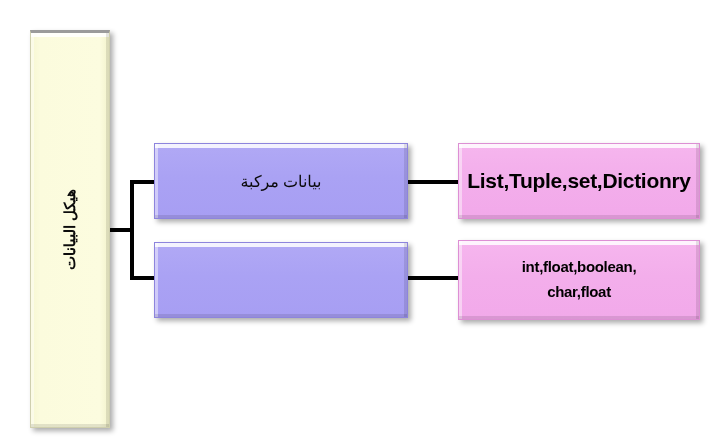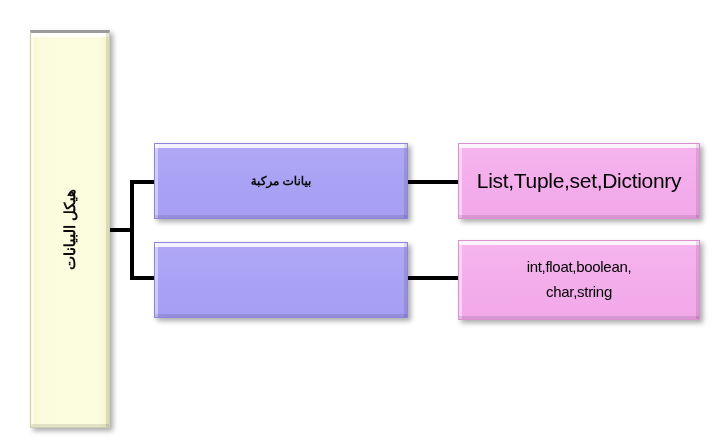--- a/index.html
+++ b/index.html
@@ -86,22 +86,22 @@
     left: 154px;
     width: 254px;
     height: 76px;
     background: linear-gradient(to bottom, #b1a9f5 0%, #aaa2f4 45%, #a79ef3 100%);
     border: 1px solid #8d84dd;
   }
   #node-composite { top: 143px; }
   #node-primitive { top: 242px; }
   .lvl2 .label {
     font-family: "Liberation Serif", "DejaVu Serif", serif;
-    font-size: 12px;
-    font-weight: bold;
+    font-size: 16px;
+    font-weight: normal;
     color: #0a0a0a;
     direction: rtl;
     z-index: 2;
   }
 
   
   .lvl3 {
     left: 458px;
     width: 242px;
     background: linear-gradient(to bottom, #f6b6ee 0%, #f3aeeb 45%, #f2a9ea 100%);
@@ -110,21 +110,21 @@
   #node-composite-types {
     top: 143px;
     height: 76px;
   }
   #node-primitive-types {
     top: 240px;
     height: 80px;
   }
   .lvl3 .label {
     font-family: "Liberation Sans", "DejaVu Sans", sans-serif;
-    font-weight: normal;
+    font-weight: bold;
     color: #000000;
     z-index: 2;
     line-height: 1.65;
     letter-spacing: -0.3px;
   }
   #node-composite-types .label {
     font-size: 21px;
   }
   #node-primitive-types .label {
     font-size: 15px;
@@ -188,17 +188,17 @@
     <span class="label">List,Tuple,set,Dictionry</span>
   </div>
 
   <div class="box lvl3" id="node-primitive-types">
     <span class="inner-top-hi"></span>
     <span class="inner-left-hi"></span>
     <span class="inner-bot-sh"></span>
     <span class="inner-right-sh"></span>
     <span class="label">
       <span>int,float,boolean,</span><br>
-      <span>char,string</span>
+      <span>char,float</span>
     </span>
   </div>
 
 </div>
 
 </body></html>

